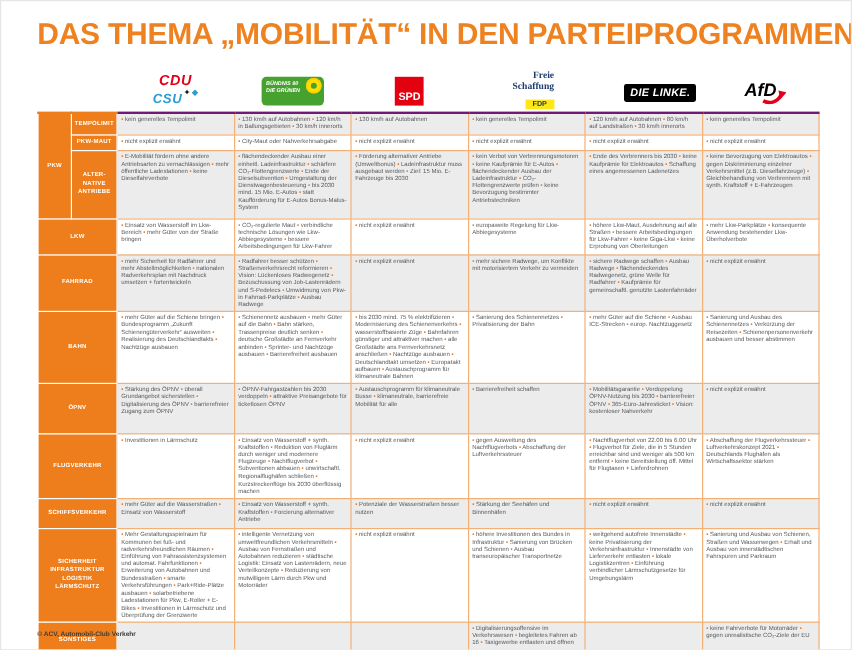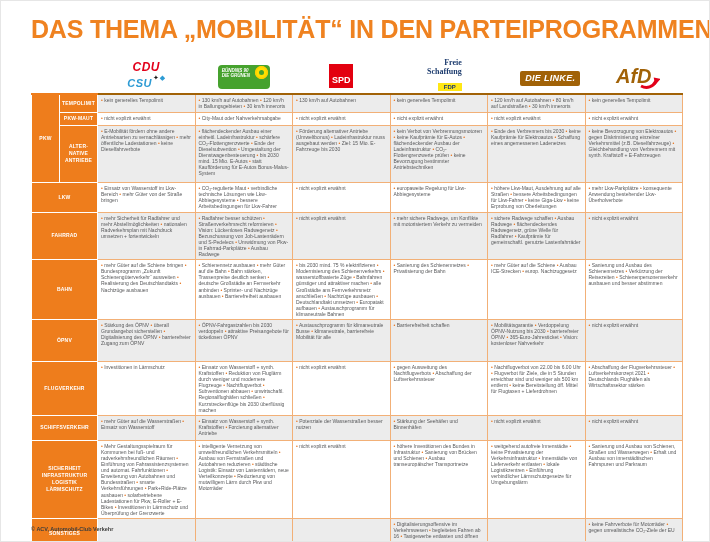--- a/index.html
+++ b/index.html
@@ -1,21 +1,21 @@
 <!DOCTYPE html>
 <html><head>
 <meta charset="utf-8">
 <style>
   html,body{margin:0;padding:0;background:#fff;}
   .page{position:relative;width:710px;height:542px;background:#ffffff;border:1px solid #e6e6e6;
         box-sizing:border-box;font-family:"Liberation Sans",sans-serif;overflow:hidden;}
   .title{position:absolute;left:30px;top:14px;margin:0;color:#ef8220;font-size:25px;
          font-weight:bold;letter-spacing:-0.2px;white-space:nowrap;}
   table.grid{position:absolute;left:30px;top:58px;width:652px;border-collapse:collapse;table-layout:fixed;}
-  table.grid th{border-bottom:2px solid #a16207;height:34px;vertical-align:middle;
+  table.grid th{border-bottom:2px solid #701a75;height:34px;vertical-align:middle;
                 text-align:center;padding:0;font-weight:normal;}
   table.grid th.corner{border-bottom:2px solid #ee7d1c;}
   td.cell{font-size:5px;line-height:1.22;color:#58595b;padding:2px 3px 2px 3px;vertical-align:top;
           border:0.6px solid #f2b077;background:#fff;word-wrap:break-word;}
   tr.alt td.cell{background:#ececec;}
   td.group,td.sublabel,td.rowlabel{background:#ee7d1c;color:#fff;font-size:5px;font-weight:bold;
           text-align:center;vertical-align:middle;border:1px solid #fff;letter-spacing:0.2px;
           padding:2px 1px;line-height:1.4;text-transform:uppercase;}
   span.b{color:#e87722;font-weight:bold;}
   .footer{position:absolute;left:30px;bottom:9px;font-size:5.5px;font-weight:bold;color:#3c3c3b;}
@@ -32,24 +32,24 @@
   .logo-gruene .gl{display:block;font-size:4.5px;font-weight:bold;font-style:italic;line-height:1.25;}
   .sunflower{position:absolute;right:2px;top:1px;width:13px;height:13px;border-radius:50%;
              background:#ffe000;box-shadow:inset 0 0 0 1.5px #ffd000;}
   .sunflower:after{content:"";position:absolute;left:4px;top:4px;width:5px;height:5px;border-radius:50%;background:#46a22e;}
   .logo-spd{width:24px;height:24px;background:#e3000f;display:inline-flex;align-items:flex-end;justify-content:center;}
   .logo-spd span{color:#fff;font-weight:bold;font-size:9px;line-height:1;padding-bottom:3px;}
   .logo-fdp{text-align:left;display:inline-block;}
   .logo-fdp .fl{display:block;color:#1d3c6e;font-weight:bold;font-size:8px;font-family:"Liberation Serif",serif;line-height:1.05;text-align:right;}
   .fdp-badge{display:inline-block;margin-top:1px;margin-left:22px;background:#ffe715;color:#1d3c6e;
              font-weight:bold;font-size:6px;padding:1px 6px;}
-  .logo-linke{display:inline-block;background:#a16207;color:#fff;font-weight:bold;font-style:italic;
+  .logo-linke{display:inline-block;background:#000000;color:#fff;font-weight:bold;font-style:italic;
               font-size:9px;padding:3px 5px;border-radius:2px;letter-spacing:0.3px;margin-left:28px;}
   .logo-afd{position:relative;display:inline-block;}
-  .logo-afd .afd-text{color:#a16207;font-weight:bold;font-style:italic;font-size:20px;}
+  .logo-afd .afd-text{color:#000000;font-weight:bold;font-style:italic;font-size:15px;}
   .logo-afd svg{position:absolute;right:-8px;bottom:-3px;}
 </style>
 </head>
 <body>
 
 <div class="page">
   <h1 class="title">DAS THEMA „MOBILITÄT“ IN DEN PARTEIPROGRAMMEN</h1>
 
   <table class="grid">
     <colgroup>

